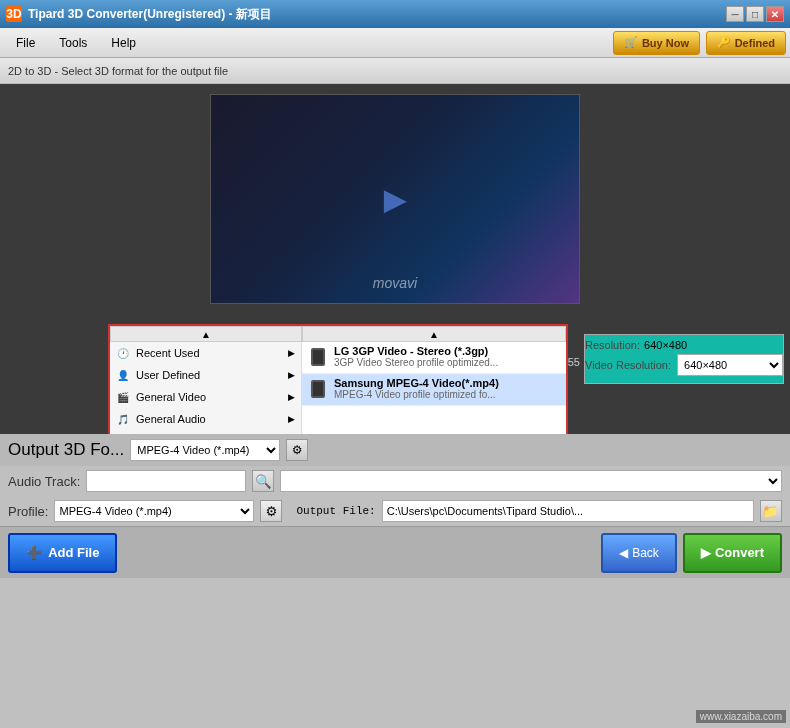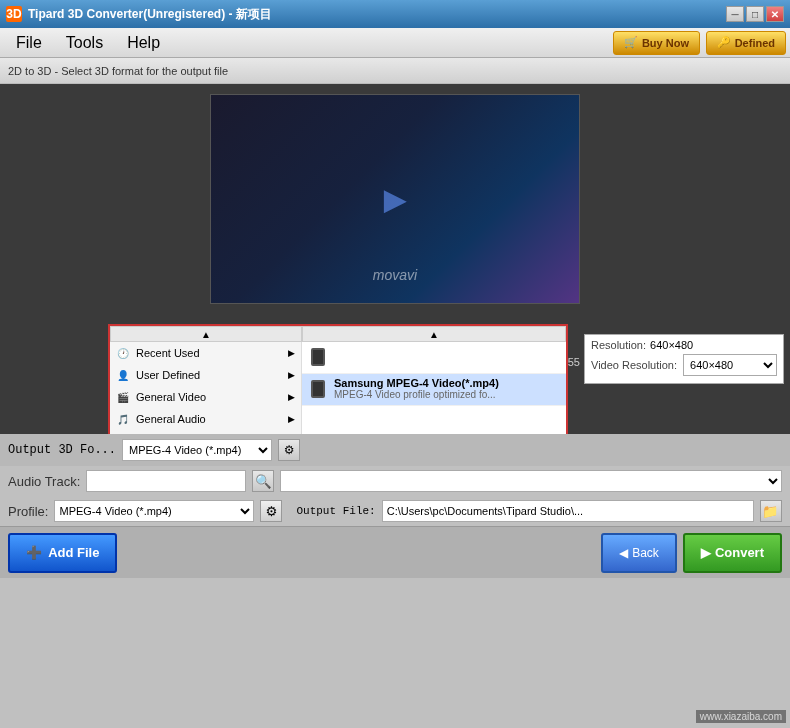--- a/index.html
+++ b/index.html
@@ -51,21 +51,21 @@
       height: 30px;
       background: linear-gradient(to bottom, #f0f0f0, #d8d8d8);
       display: flex;
       align-items: center;
       padding: 0 4px;
       border-bottom: 1px solid #aaa;
     }
     .menu-item {
       padding: 4px 12px;
       cursor: pointer;
-      font-size: 16px;
+      font-size: 12px;
       color: #000;
     }
 
     .menu-right {
       margin-left: auto;
       display: flex; gap: 6px; align-items: center;
     }
     .buy-btn, .register-btn {
       height: 24px;
       padding: 0 10px;
@@ -112,21 +112,21 @@
       background: linear-gradient(135deg, #1a1a2e 0%, #16213e 40%, #0f3460 70%, #533483 100%);
       display: flex; align-items: center; justify-content: center;
     }
     .video-overlay-text {
       color: rgba(100,150,255,0.6);
       font-size: 28px;
       font-weight: bold;
     }
     .movavi-logo {
       position: absolute;
-      bottom: 20px;
+      bottom: 12px;
       left: 50%;
       transform: translateX(-50%);
       color: rgba(255,255,255,0.5);
       font-size: 14px;
       font-style: italic;
     }
 
     
     .dropdown-overlay {
       position: absolute;
@@ -233,21 +233,21 @@
 
     
     .controls-row {
       background: #b8b8b8;
       height: 32px;
       display: flex;
       align-items: center;
       padding: 0 8px;
       gap: 6px;
     }
-    .output-3d-label { font-size: 12px; font-family: Liberation Mono, monospace; }
+    .output-3d-label { font-size: 17px; }
     .format-select {
       height: 22px; border: 1px solid #aaa;
       background: white; font-size: 11px;
       padding: 0 2px; width: 150px;
     }
     .settings-btn {
       width: 22px; height: 22px;
       background: linear-gradient(to bottom, #e8e8e8, #c8c8c8);
       border: 1px solid #999;
       cursor: pointer;
@@ -467,37 +467,41 @@
 
     </div>
 
     <div class="right-panel">
       <div class="scroll-up">▲</div>
 
       <div class="right-item">
         <div class="right-icon">
           <div class="device-icon-phone"></div>
         </div>
+        <div class="right-item-text">
+          <div class="right-item-title">LG 3GP Video - Stereo (*.3gp)</div>
+          <div class="right-item-sub">3GP Video Stereo profile optimized...</div>
+        </div>
       </div>
 
       <div class="right-item highlighted">
         <div class="right-icon">
           <div class="device-icon-phone"></div>
         </div>
         <div class="right-item-text">
           <div class="right-item-title">Samsung MPEG-4 Video(*.mp4)</div>
           <div class="right-item-sub">MPEG-4 Video profile optimized fo...</div>
         </div>
       </div>
 
 
     </div>
   </div>
 
-  <div style="position:absolute; right: 6px; top: 250px; width: 200px; background: #ffffff; border: 1px solid #aaa; padding: 4px 6px; font-size: 11px;">
+  <div style="position:absolute; right: 6px; top: 250px; width: 200px; background: #14b8a6; border: 1px solid #aaa; padding: 4px 0; font-size: 11px;">
     <div class="info-row">
       <label>Resolution:</label>
       <span>640×480</span>
     </div>
     <div class="info-row">
       <label style="white-space:nowrap;">Video Resolution:</label>
       <select class="info-select" style="flex:1; margin-left:2px;">
         <option>640×480</option>
         <option>1280×720</option>
         <option>1920×1080</option>

